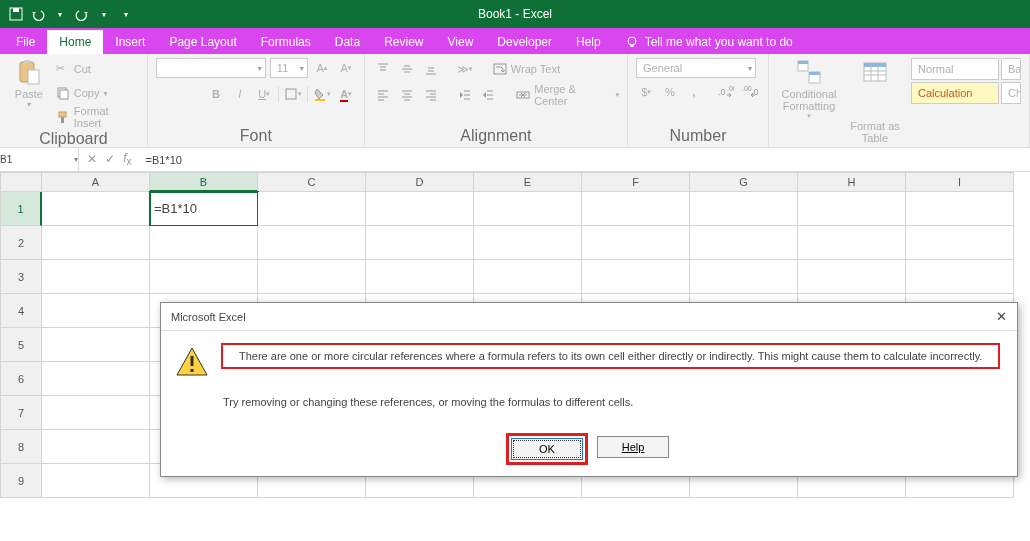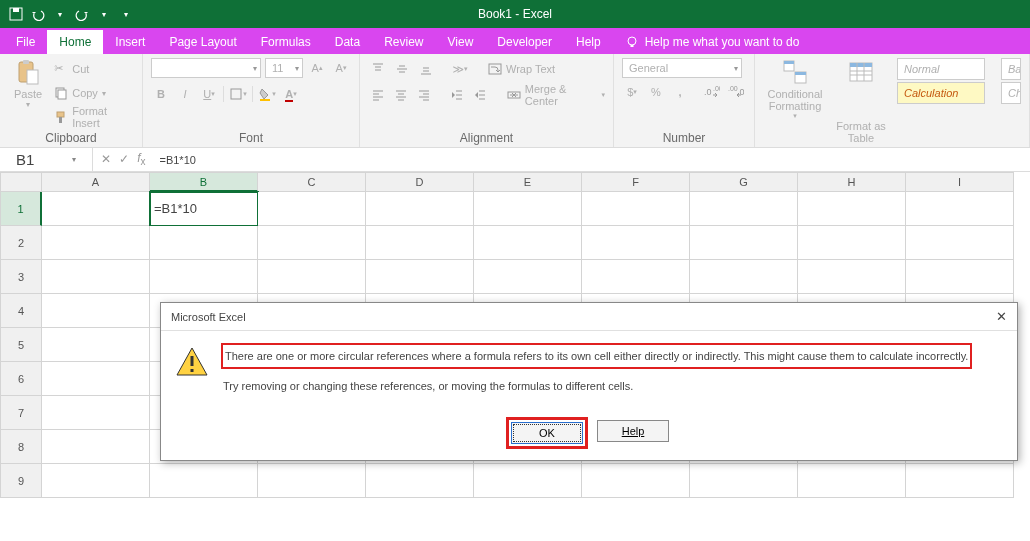--- a/index.html
+++ b/index.html
@@ -15,38 +15,38 @@
 .tabs { background: #d946ef; color: #fff; display: flex; align-items: flex-end; height: 26px; padding-left: 4px; }
 .tab { padding: 5px 12px; font-size: 12px; cursor: pointer; }
 .tab.active { background: #fff; color: #0f7037; }
 .tell-me { display: flex; align-items: center; gap: 6px; padding: 5px 12px; }
 
 
 .ribbon { background: #f3f3f3; border-bottom: 1px solid #dcdcdc; height: 94px; display: flex; }
 .ribbon.disabled { color: #b0b0b0; }
 .group { border-right: 1px solid #e0e0e0; padding: 4px 8px 2px 8px; display: flex; flex-direction: column; justify-content: space-between; }
 .group-body { flex: 1; display: flex; align-items: flex-start; gap: 6px; }
-.group-label { text-align: center; font-size: 12px; color: #6a6a6a; padding-top: 2px; }
+.group-label { text-align: center; font-size: 16px; color: #6a6a6a; padding-top: 2px; }
 .big-btn { display: flex; flex-direction: column; align-items: center; justify-content: center; width: 42px; }
 .big-btn .icon-slot { width: 28px; height: 28px; margin-bottom: 2px; }
 .big-btn .lbl { font-size: 11px; text-align: center; line-height: 1.1; }
 .stack { display: flex; flex-direction: column; gap: 2px; }
 .mini { display: flex; align-items: center; gap: 4px; font-size: 11px; height: 22px; }
 .mini .icon-slot { width: 14px; height: 14px; }
 .row { display: flex; align-items: center; gap: 4px; }
 .combo { border: 1px solid #ccc; background: #fff; font-size: 11px; height: 20px; display: flex; align-items: center; padding: 0 14px 0 6px; position: relative; }
 .combo::after { content: "▾"; position: absolute; right: 3px; font-size: 8px; color: #999; }
 .sq { width: 20px; height: 20px; border: 1px solid transparent; display: flex; align-items: center; justify-content: center; font-size: 11px; }
-.styles-box { display: flex; gap: 16px; font-style: italic; }
+.styles-box { display: flex; gap: 2px; }
 .style-cell { border: 1px solid #ccc; background: #fff; width: 88px; height: 22px; font-size: 11px; display: flex; align-items: center; padding: 0 6px; }
 .style-cell.orange { background: #fef9c3; color: #c55a11; }
 
 
 .formula-bar { display: flex; align-items: center; border-bottom: 1px solid #dcdcdc; height: 24px; background: #fff; }
-.name-box { width: 93px; border-right: 1px solid #dcdcdc; padding: 0 16px; height: 100%; display: flex; align-items: center; justify-content: space-between; font-size: 15px; }
+.name-box { width: 79px; border-right: 1px solid #dcdcdc; padding: 0 0; height: 100%; display: flex; align-items: center; justify-content: space-between; font-size: 10px; }
 .name-box::after { content: "▾"; font-size: 8px; color: #888; }
 .fx-btns { display: flex; align-items: center; gap: 8px; padding: 0 8px; color: #999; }
 .formula-input { flex: 1; padding: 0 6px; font-size: 11px; }
 
 
 .grid-wrap { display: flex; flex-direction: column; }
 .col-headers { display: flex; height: 20px; }
 .corner { width: 42px; border: 1px solid #d4d4d4; background: #f0f0f0; }
 .col-h { width: 108px; border: 1px solid #d4d4d4; border-left: none; background: #f0f0f0; display: flex; align-items: center; justify-content: center; font-size: 11px; color: #555; }
 .col-h.selected { background: #d6e8dc; color: #0f7037; border-bottom: 2px solid #0f7037; }
@@ -58,21 +58,21 @@
 .cell.active { outline: 2px solid #0f7037; outline-offset: -1px; }
 .red-box { outline: 3px solid #e02020; outline-offset: 0px; }
 
 
 .dialog { position: absolute; left: 160px; top: 302px; width: 858px; background: #fff; border: 1px solid #888; box-shadow: 2px 2px 8px rgba(0,0,0,0.3); z-index: 10; font-size: 11px; }
 .dlg-title { height: 28px; display: flex; align-items: center; padding: 0 10px; border-bottom: 1px solid #e0e0e0; justify-content: space-between; }
 .dlg-close { font-size: 13px; cursor: pointer; }
 .dlg-body { display: flex; padding: 14px 14px 10px 14px; gap: 14px; }
 .warn-icon { font-size: 28px; }
 .dlg-text p { margin-bottom: 10px; line-height: 1.3; }
-.dlg-text .line1 { outline: 2px solid #e02020; padding: 4px 2px; margin-bottom: 12px; }
+.dlg-text .line1 { outline: 2px solid #e02020; padding: 4px 16px; margin-bottom: 28px; }
 .dlg-buttons { display: flex; justify-content: center; gap: 12px; padding: 6px 0 14px 0; }
 .dlg-btn { min-width: 72px; height: 22px; border: 1px solid #888; background: #f4f4f4; font-size: 11px; padding: 0 14px; }
 .dlg-btn.focused { outline: 1px dotted #333; outline-offset: -3px; border: 1px solid #2a6fce; }
 .ok-wrap { outline: 3px solid #e02020; padding: 2px; }
 
 svg { display: block; }
 </style>
 </head>
 <body>
 
@@ -114,21 +114,21 @@
   <div class="tab">View</div>
   <div class="tab">Developer</div>
   <div class="tab">Help</div>
   <div class="tell-me">
     <span>
       <svg width="14" height="14" viewBox="0 0 14 14">
           <circle cx="7" cy="6" r="4" fill="none" stroke="#fff" stroke-width="1"></circle>
           <rect x="5.5" y="10" width="3" height="2" fill="#fff"></rect>
         </svg>
     </span>
-    <span>Help me what you want to do</span>
+    <span>Tell me what you want to do</span>
   </div>
 </div>
 
 <div class="ribbon disabled">
 
   <div class="group">
     <div class="group-body">
       <div class="big-btn">
         <span class="icon-slot">
           <svg width="28" height="28" viewBox="0 0 28 28">
@@ -163,21 +163,21 @@
               </svg>
           </span>
           <span>Format Insert</span>
         </div>
       </div>
     </div>
     <div class="group-label">Clipboard</div>
   </div>
 
   <div class="group">
-    <div class="group-body" style="flex-direction:column; ">
+    <div class="group-body" style="flex-direction:column; align-items:flex-end;">
       <div class="row">
         <div class="combo" style="width:110px;"></div>
         <div class="combo" style="width:38px;">11</div>
         <div class="sq">A<sup style="font-size:7px;">▴</sup></div>
         <div class="sq">A<sup style="font-size:7px;">▾</sup></div>
       </div>
       <div class="row">
         <div class="sq">
             <b>B</b>
           </div>

